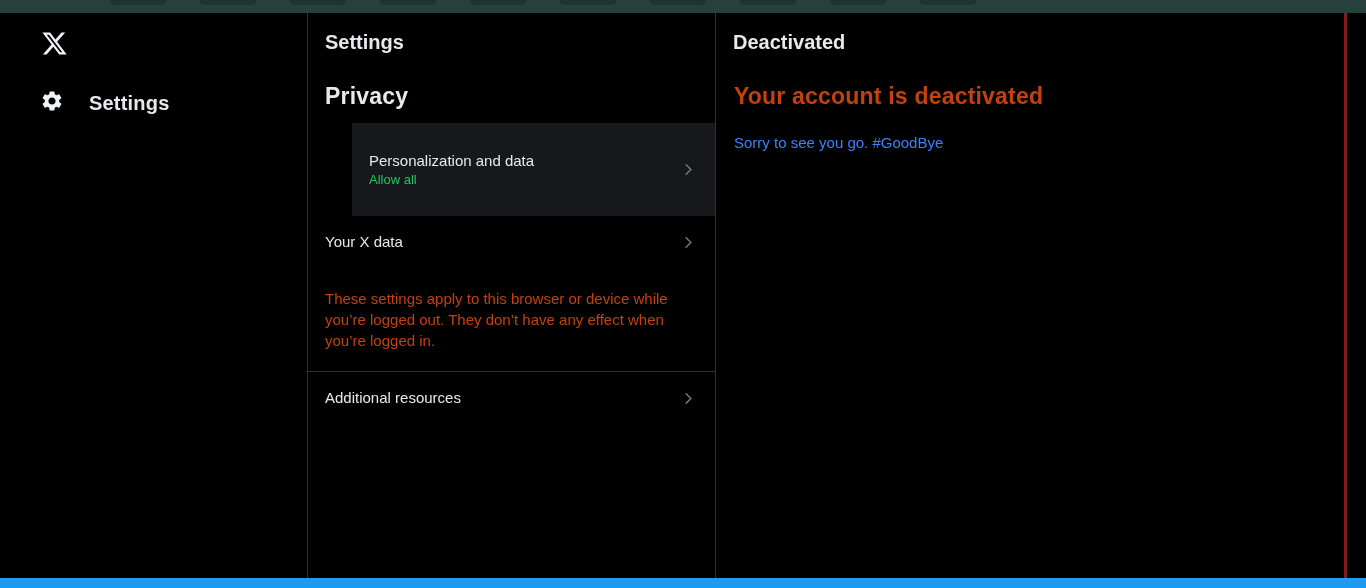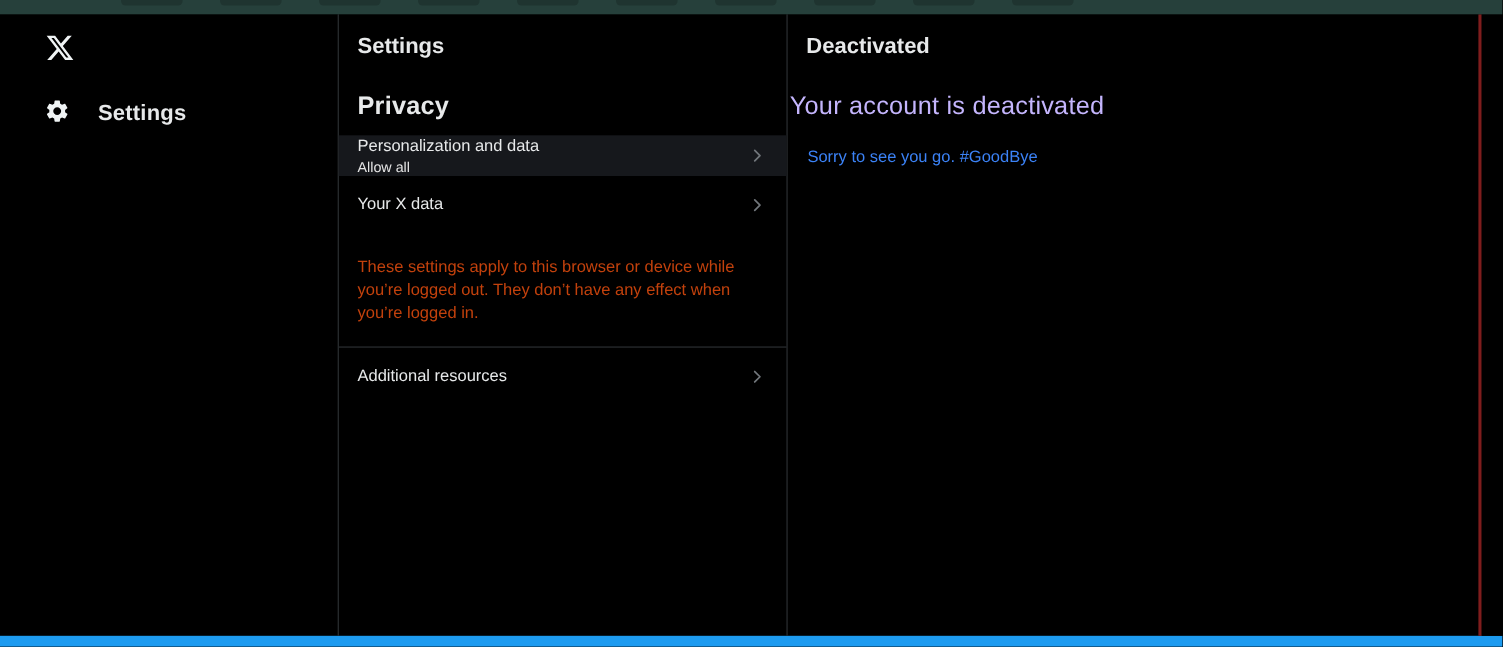--- a/index.html
+++ b/index.html
@@ -22,35 +22,35 @@
   .nav-item svg { width:24px; height:24px; fill:#eff3f4; }
   .nav-label { font-size:20px; font-weight:700; color:#e7e9ea; letter-spacing:.2px; }
 
   
   .col-settings { width:408px; border-right:1px solid #2f3336; display:flex; flex-direction:column; }
   .col-header { padding:17px 17px 0; font-size:20px; font-weight:700; color:#e7e9ea; line-height:24px; }
   .section-heading { font-size:23px; font-weight:700; color:#e7e9ea; line-height:28px;
                      margin:28px 17px 13px; letter-spacing:.2px; }
   .row { display:flex; align-items:center; justify-content:space-between;
          padding:16px 17px; cursor:pointer; }
-  .row.two-line { padding:0 17px; }
+  .row.two-line { padding:28px 17px;margin-left:44px; }
   .row.selected { background:#16181c; }
   .row-label { font-size:15px; color:#e7e9ea; line-height:20px; }
-  .row-sub { font-size:13px; color:#e5e5e5; line-height:17px; }
+  .row-sub { font-size:13px; color:#22c55e; line-height:17px; }
   .chevron { width:19px; height:19px; flex:none; }
   .chevron svg { width:19px; height:19px; stroke:#71767b; stroke-width:2; fill:none;
                  stroke-linecap:round; stroke-linejoin:round; }
   .note { font-size:15px; line-height:21px; color:#c2410c; padding:20px 17px 20px; }
   .section-general { border-top:1px solid #2f3336; }
   .section-general .section-heading { margin-top:16px; }
 
   
   .col-detail { flex:1; border-right:3px solid #7f1d1d; }
-  .detail-heading { font-size:23px; font-weight:400; color:#c4b5fd; line-height:28px;
-                    margin:28px 2px 0; letter-spacing:.2px; }
+  .detail-heading { font-size:23px; font-weight:700; color:#c2410c; line-height:28px;
+                    margin:28px 18px 0; letter-spacing:.2px; }
   .detail-message { font-size:15px; color:#3b82f6; line-height:20px; margin:23px 18px 0; }
 
   
   .gutter { width:19px; background:#000; }
 
   
   .bluebar { width:100%; height:10px; background:#1d9bf0; }
 </style>
 </head>
 <body>

